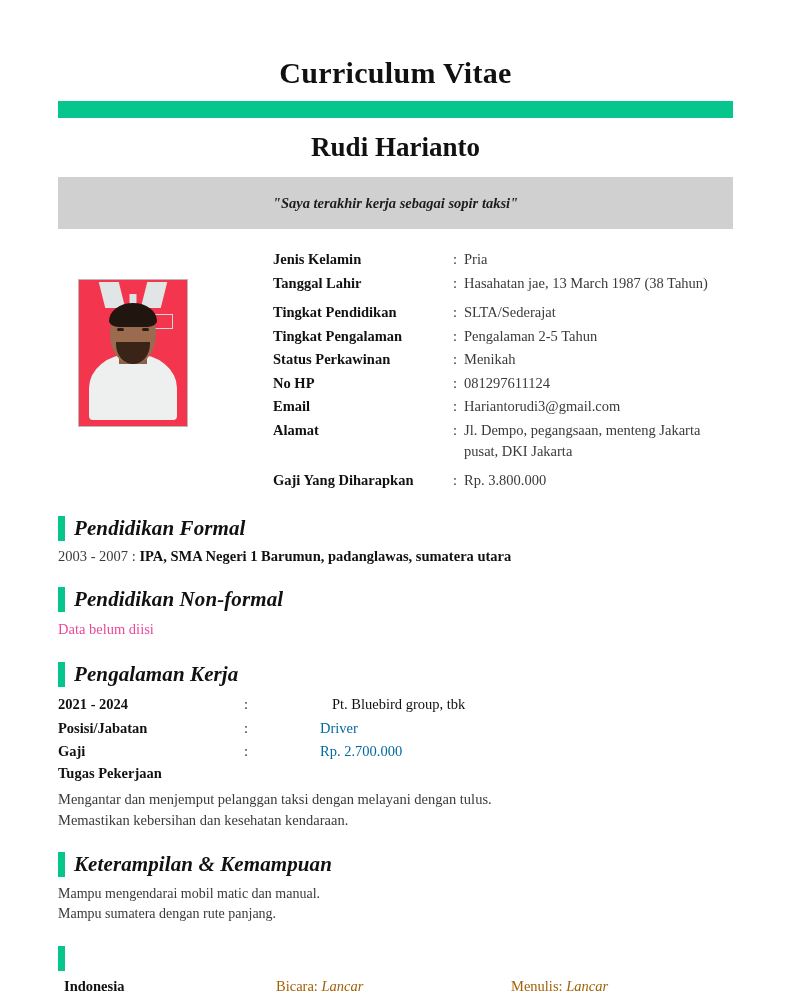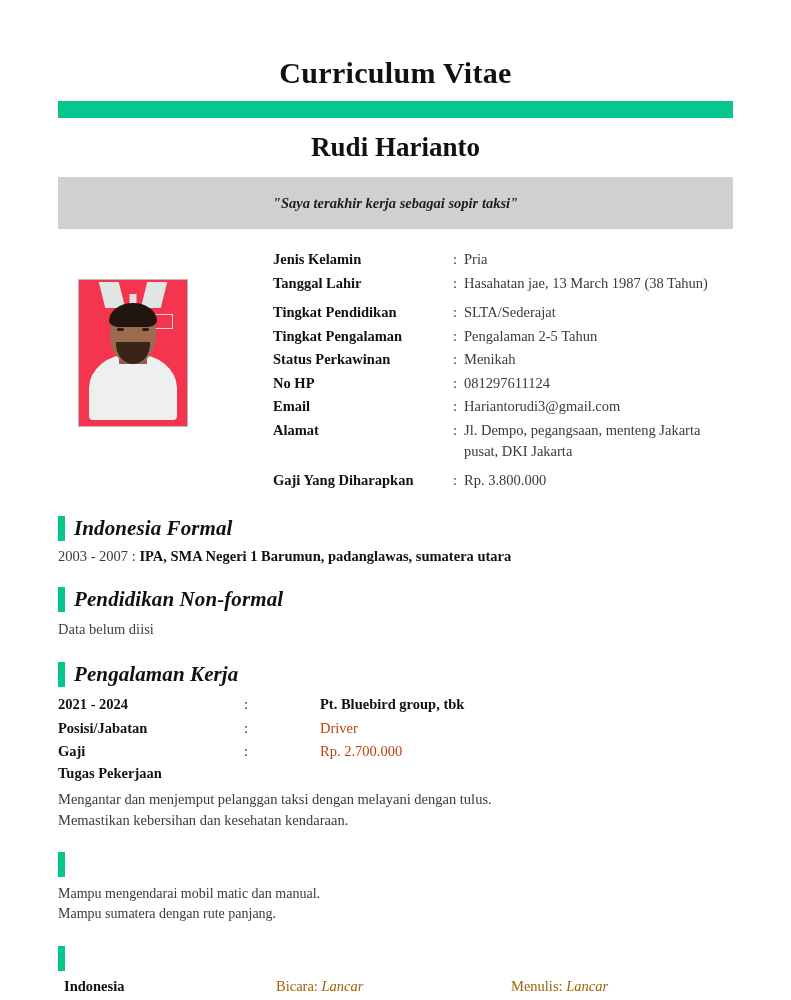--- a/index.html
+++ b/index.html
@@ -227,21 +227,21 @@
     font-size: 21px;
     font-weight: bold;
     font-style: italic;
     color: #111111;
     letter-spacing: 0.1px;
   }
 
   .body-text {
     font-size: 14.5px;
     line-height: 1.45;
-    color: #404040;
+    color: #ec4899;
   }
 
   .edu-line { font-size: 14.5px; color: #3a3a3a; }
   .edu-line .edu-years { color: #3a3a3a; }
   .edu-line .edu-sep { color: #3a3a3a; }
   .edu-line .edu-desc { font-weight: bold; color: #111111; }
 
   
   .work-row {
     display: flex;
@@ -260,23 +260,23 @@
     width: 76px;
     flex: none;
     font-size: 14.5px;
     line-height: 1.5;
     color: #333333;
   }
   .work-value {
     flex: 1;
     font-size: 14.5px;
     line-height: 1.5;
-    color: #c2410c;
-  }
-  .work-value.bold { font-weight: bold; color: #111111; }
+    color: #0369a1;
+  }
+  .work-value.bold { font-weight: normal; color: #111111; margin-left: 12px; }
 
   .work-duty-title {
     font-weight: bold;
     font-size: 14.5px;
     color: #111111;
     margin-top: 1px;
   }
   .work-duties {
     margin-top: 7px;
     font-size: 14.5px;
@@ -392,21 +392,21 @@
         <div class="detail-label">Gaji Yang Diharapkan</div>
         <div class="detail-colon">:</div>
         <div class="detail-value">Rp. 3.800.000</div>
       </div>
     </div>
   </div>
 
   <div class="section">
     <div class="section-head">
       <div class="section-bar"></div>
-      <div class="section-title">Indonesia Formal</div>
+      <div class="section-title">Pendidikan Formal</div>
     </div>
     <div class="edu-line">
       <span class="edu-years">2003 - 2007</span>
       <span class="edu-sep">:</span>
       <span class="edu-desc">IPA, SMA Negeri 1 Barumun, padanglawas, sumatera utara</span>
     </div>
   </div>
 
   <div class="section">
     <div class="section-head">
@@ -441,20 +441,21 @@
     <div class="work-duty-title">Tugas Pekerjaan</div>
     <div class="work-duties">
       <div>Mengantar dan menjemput pelanggan taksi dengan melayani dengan tulus.</div>
       <div>Memastikan kebersihan dan kesehatan kendaraan.</div>
     </div>
   </div>
 
   <div class="section">
     <div class="section-head">
       <div class="section-bar"></div>
+      <div class="section-title">Keterampilan &amp; Kemampuan</div>
     </div>
     <div class="skill-list">
       <div>Mampu mengendarai mobil matic dan manual.</div>
       <div>Mampu sumatera dengan rute panjang.</div>
     </div>
   </div>
 
   <div class="section">
     <div class="section-head">
       <div class="section-bar"></div>

